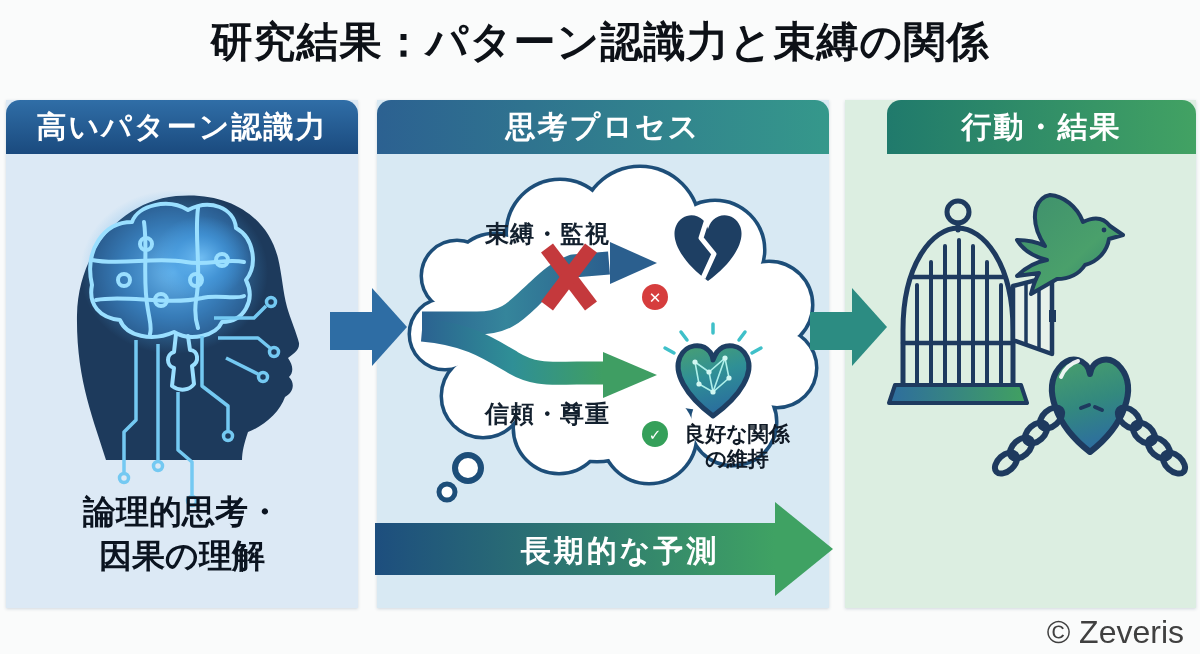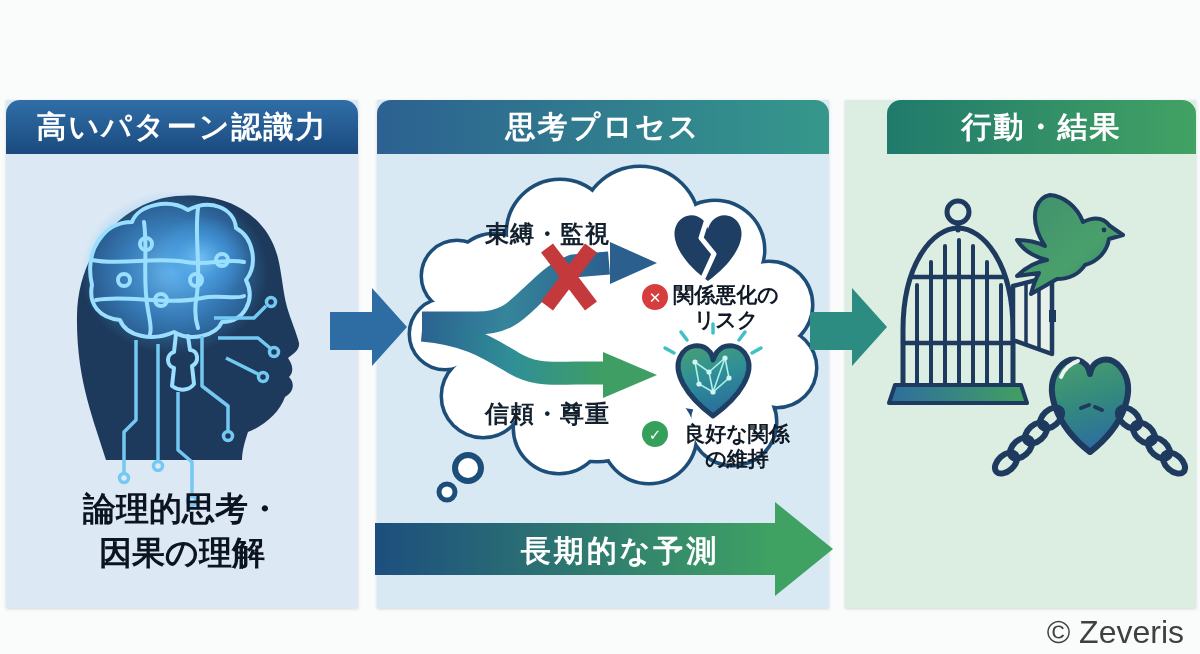--- a/index.html
+++ b/index.html
@@ -19,21 +19,21 @@
   .panel-mid{left:377px;width:452px;background:#d8e9f3;}
   .panel-right{left:845px;width:351px;background:#dceee1;}
   .panel-header{
     position:absolute;top:0;left:0;right:0;height:54px;border-radius:14px 14px 0 0;
     color:#fff;font-size:30px;font-weight:bold;text-align:center;line-height:54px;letter-spacing:2px;
   }
   .header-left{background:linear-gradient(180deg,#306ea7,#1a4a7e);}
   .header-mid{background:linear-gradient(90deg,#2c6191,#35988b);}
   .header-right{background:linear-gradient(90deg,#207a6c,#42a263);margin-left:42px;}
   .panel-svg{position:absolute;left:0;top:0;}
-  .caption{position:absolute;left:0;right:0;text-align:center;font-weight:bold;color:#0b1420;font-family:Liberation Mono, monospace;}
+  .caption{position:absolute;left:0;right:0;text-align:center;font-weight:bold;color:#0b1420;}
   .caption-left{top:390px;font-size:33px;line-height:1.32;}
   .caption-right{top:386px;font-size:32px;line-height:1.42;}
   .cloud-label{position:absolute;font-weight:bold;color:#13202e;font-size:24px;letter-spacing:1px;}
   .label-top{left:108px;top:118px;}
   .label-bottom{left:108px;top:298px;}
   .risk-text,.good-text{
     position:absolute;width:120px;text-align:center;font-weight:bold;
     font-size:21px;line-height:1.18;color:#101a26;
   }
   .risk-text{left:289px;top:183px;}
@@ -46,20 +46,21 @@
     position:absolute;left:455px;top:531px;width:330px;text-align:center;
     color:#fff;font-size:30px;font-weight:bold;letter-spacing:3px;
   }
   .credit{position:absolute;right:16px;top:614px;font-size:32px;color:#404040;}
 </style>
 </head>
 <body>
 
 <div class="canvas">
 
+  <h1 class="title">研究結果：パターン認識力と束縛の関係</h1>
 
   <section class="panel panel-left">
     <div class="panel-header header-left">高いパターン認識力</div>
     <svg class="panel-svg" width="352" height="508" viewBox="0 0 352 508">
       <defs>
         <radialGradient id="gGlow" cx="50%" cy="50%" r="50%">
           <stop offset="0%" stop-color="#8ad6ff" stop-opacity="0.95"></stop>
           <stop offset="55%" stop-color="#4aa6e8" stop-opacity="0.55"></stop>
           <stop offset="100%" stop-color="#4aa6e8" stop-opacity="0"></stop>
         </radialGradient>
@@ -220,24 +221,20 @@
         <circle cx="278" cy="197" r="13" fill="#d63d3d"></circle>
         <text x="278" y="203" text-anchor="middle" font-size="15" font-weight="bold" fill="#ffffff">✕</text>
       </g>
       <g>
         <circle cx="278" cy="334" r="13" fill="#35a05a"></circle>
         <text x="278" y="340" text-anchor="middle" font-size="15" font-weight="bold" fill="#ffffff">✓</text>
       </g>
     </svg>
     <div class="cloud-label label-bottom">信頼・尊重</div>
     <div class="cloud-label label-top">束縛・監視</div>
-    <div class="risk-text">
-      <div>関係悪化の</div>
-      <div>リスク</div>
-    </div>
     <div class="good-text">
       <div>良好な関係</div>
       <div>の維持</div>
     </div>
   </section>
 
   <section class="panel panel-right">
     <div class="panel-header header-right">行動・結果</div>
     <svg class="panel-svg" width="351" height="508" viewBox="0 0 351 508">
       <defs>

